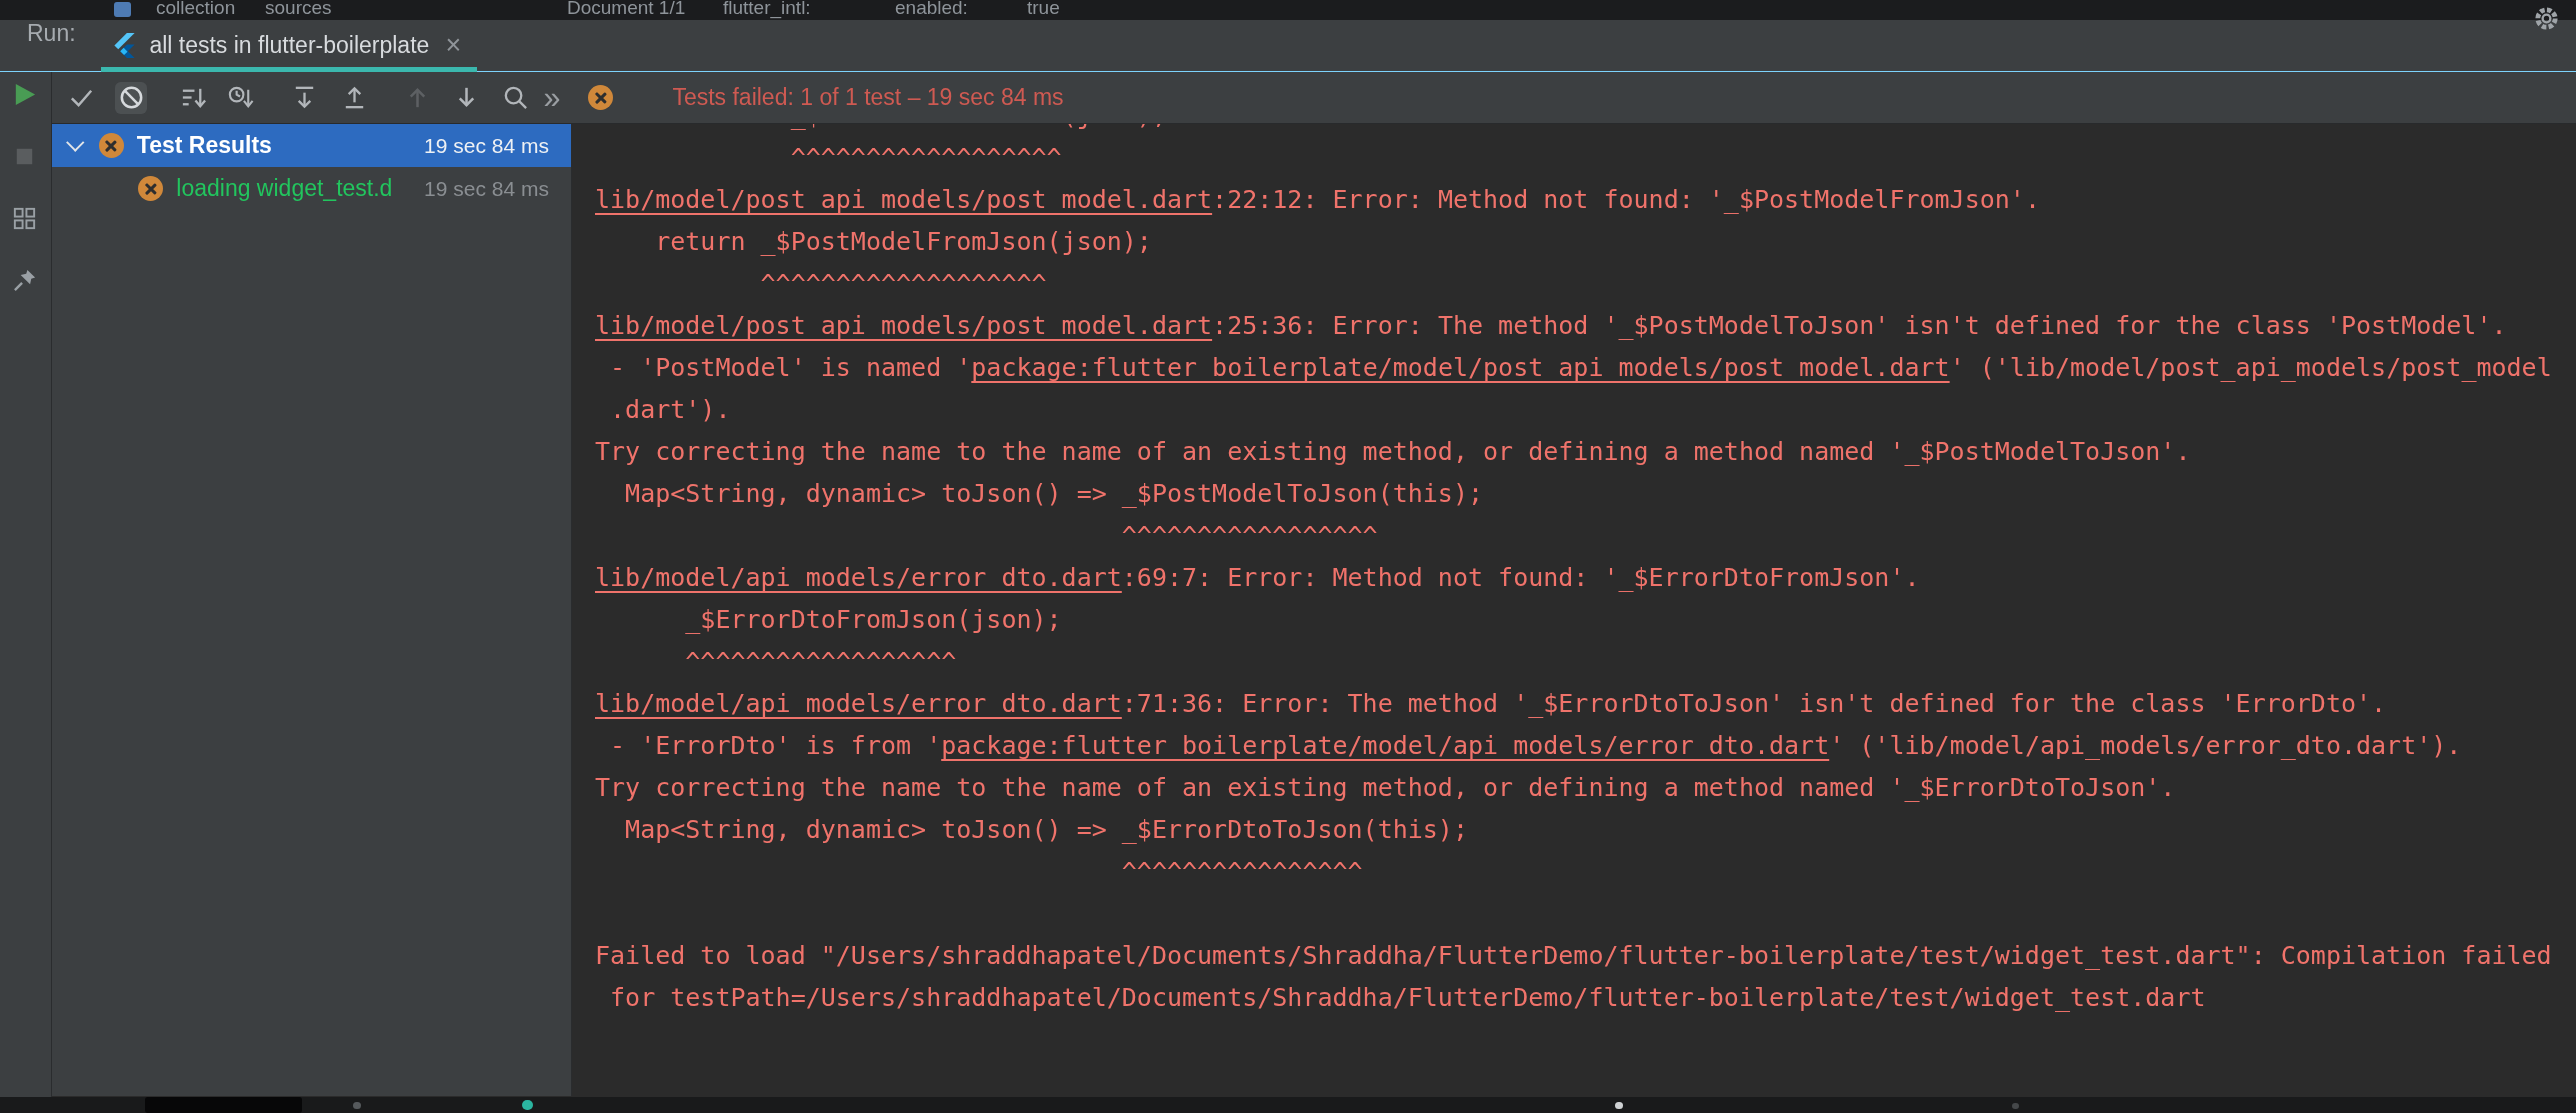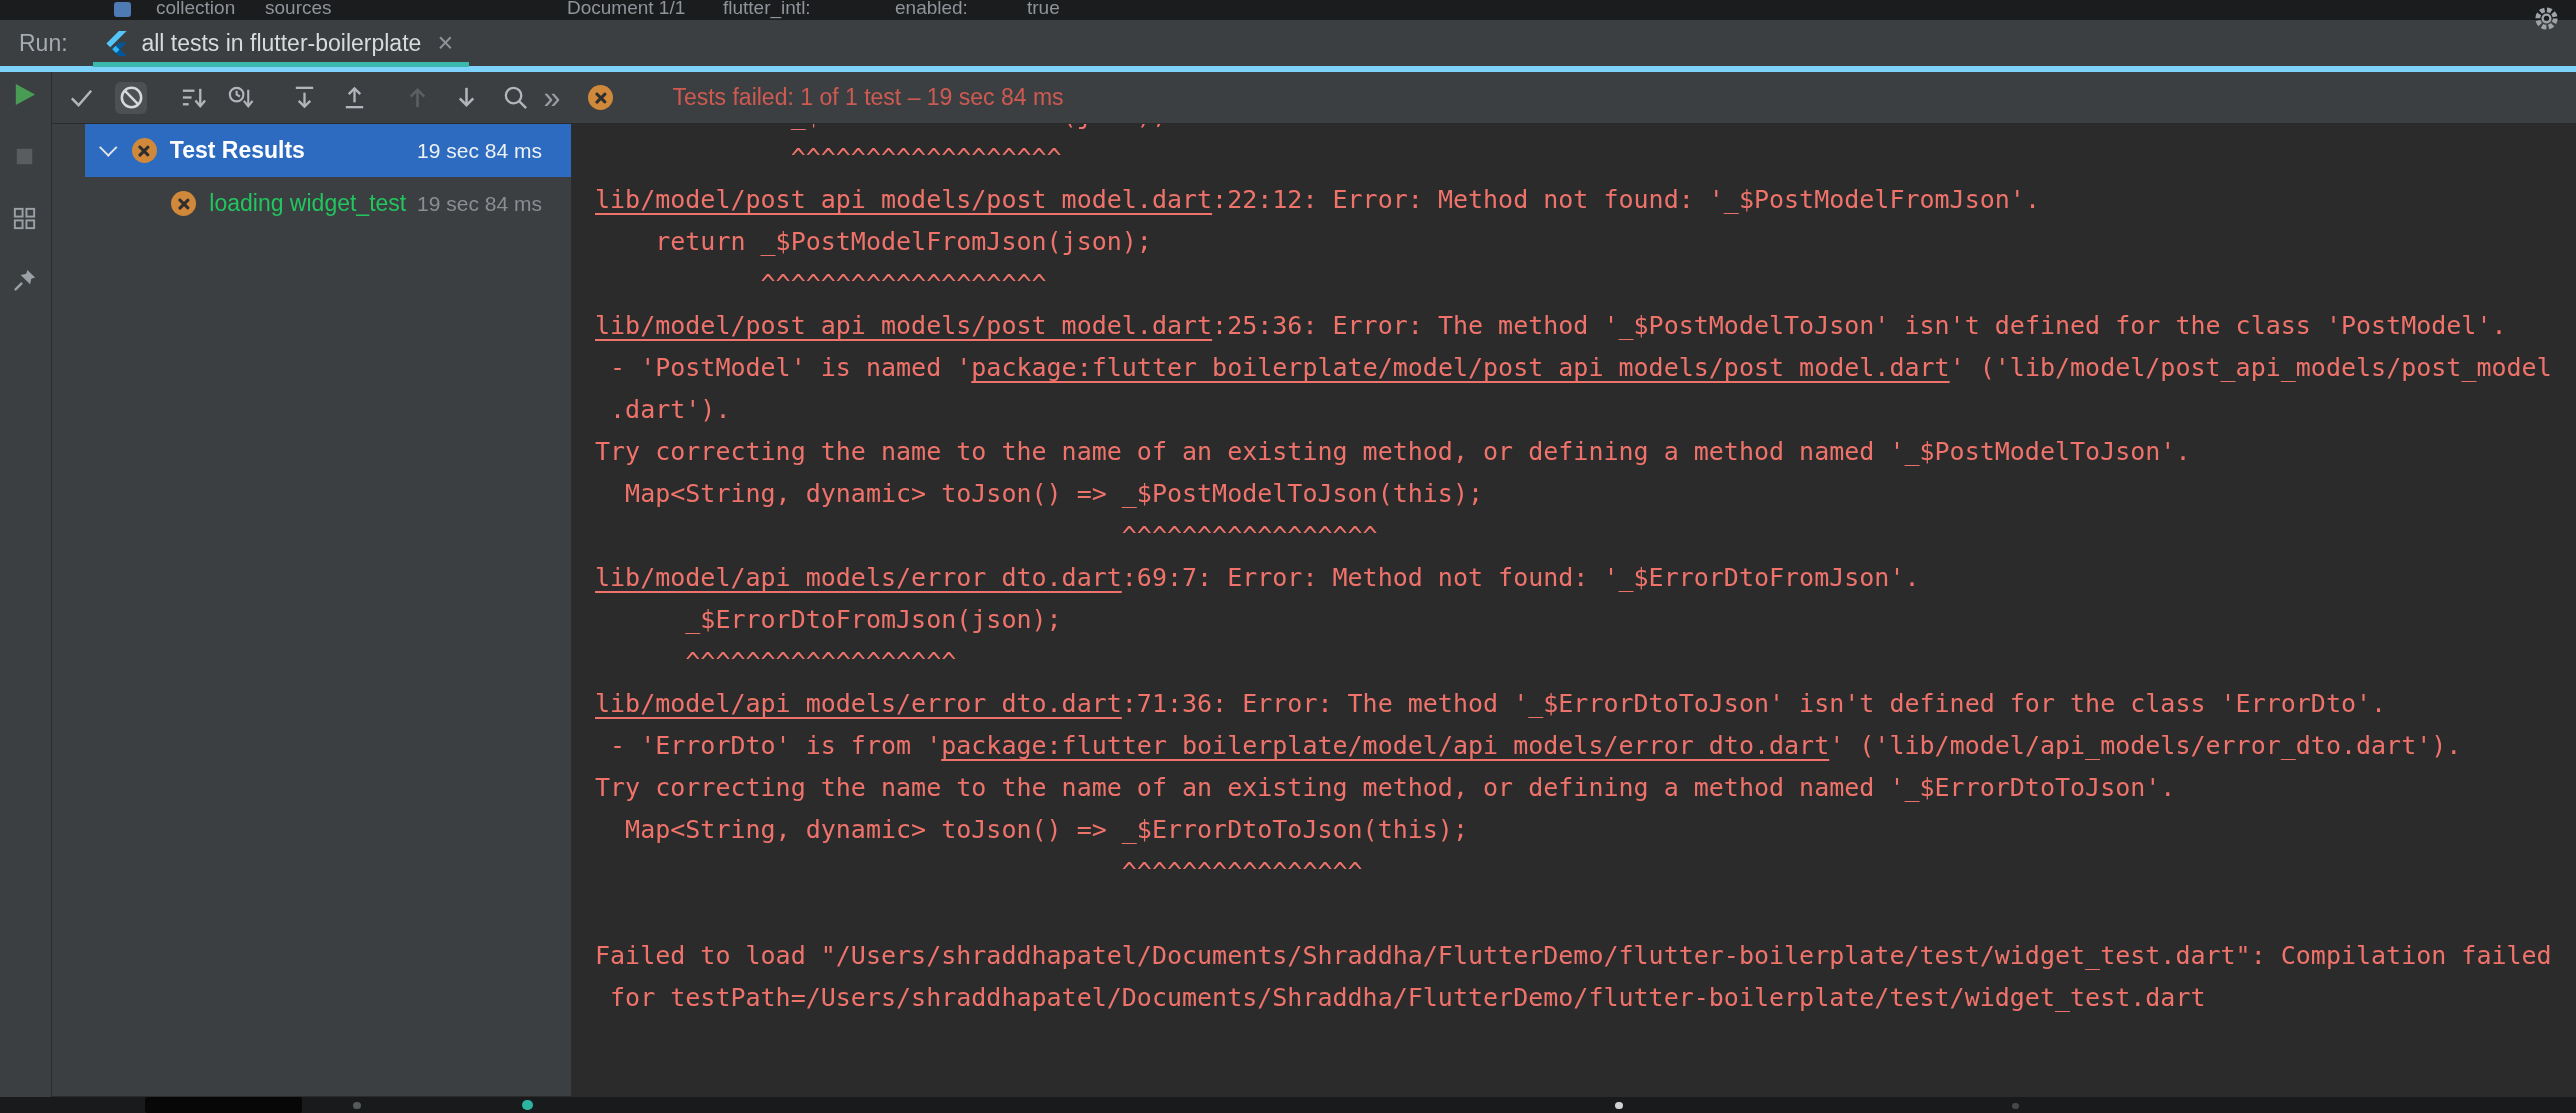--- a/index.html
+++ b/index.html
@@ -5,22 +5,22 @@
   html,body{margin:0;padding:0;background:#2b2b2b;}
   .app{position:relative;width:2576px;height:1114px;overflow:hidden;
        font-family:"Liberation Sans",sans-serif;background:#2b2b2b;}
 
   
   .top-strip{position:relative;height:20px;background:#1b1c1e;overflow:hidden;}
   .top-strip .frag{position:absolute;top:-4.8px;font-size:19px;line-height:25px;color:#8e949a;white-space:pre;}
   .top-strip .file-chip{position:absolute;top:1.9px;width:17px;height:15.3px;border-radius:2.9px;background:#4e7bb4;}
 
   
-  .run-bar{position:relative;height:52px;background:#3c3f41;border-bottom:6px solid #7dd3fc;
-           display:flex;align-items:center;box-sizing:border-box;padding-left:19px;}
+  .run-bar{position:relative;height:52px;background:#3c3f41;border-bottom:1px solid #7dd3fc;
+           display:flex;box-sizing:border-box;padding-left:27px;}
   .run-label{color:#a6abb0;font-size:23px;}
   .run-tab{position:relative;height:100%;margin-left:25px;display:flex;align-items:center;gap:12.4px;
            padding:0 15.3px 0 11.4px;cursor:default;}
   .run-tab::after{content:"";position:absolute;left:0;right:0;bottom:-1px;height:4.8px;background:#3bb8ae;}
   .run-tab .tab-title{color:#d8dbde;font-size:23px;white-space:nowrap;}
   .tab-close{color:#8f9499;font-size:27px;line-height:27px;margin-left:3.8px;}
   .gear{position:absolute;top:3.8px;right:15.3px;z-index:6;}
 
   
   .below-run{display:flex;height:1025px;}
@@ -39,21 +39,21 @@
 
   
   .err-badge{position:relative;width:25px;height:25px;border-radius:50%;background:#d0883a;flex:none;}
   .err-badge::before,.err-badge::after{content:"";position:absolute;left:50%;top:50%;width:14.3px;height:2.9px;background:#2e2e2e;border-radius:1px;}
   .err-badge::before{transform:translate(-50%,-50%) rotate(45deg);}
   .err-badge::after{transform:translate(-50%,-50%) rotate(-45deg);}
 
   
   .content{display:flex;height:972px;min-width:0;}
   .tree{position:relative;width:520px;flex:none;background:#3c3f41;border-right:1px solid #2a2c2e;box-sizing:border-box;overflow:hidden;}
-  .tree-row{display:flex;align-items:center;height:53px;box-sizing:border-box;padding-left:17px;padding-right:29px;margin-left:33px;}
+  .tree-row{display:flex;align-items:center;height:43px;box-sizing:border-box;padding-left:17px;padding-right:22px;}
   .tree-row.selected{background:#2d6bc0;}
   .chevron{width:10.5px;height:10.5px;border-right:2.9px solid #e2e5e8;border-bottom:2.9px solid #e2e5e8;
            transform:rotate(45deg);margin-top:-5.7px;margin-right:17px;flex:none;}
   .tree-row .err-badge{margin-right:13.3px;}
   .row-label{font-size:23px;color:#22c55e;flex:1;min-width:0;overflow:hidden;white-space:nowrap;}
   .tree-row.selected .row-label{color:#ffffff;font-weight:600;}
   .row-duration{font-size:21px;color:#8a8e92;margin-left:9.5px;flex:none;}
   .tree-row.selected .row-duration{color:#eef1f4;}
   .tree-row .indent{width:69px;flex:none;}
 

